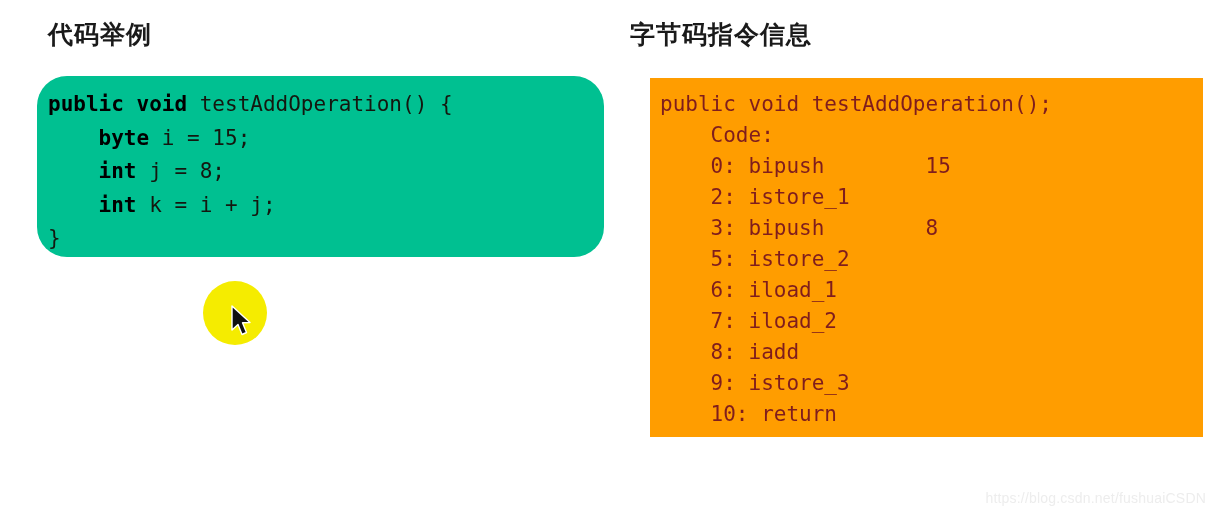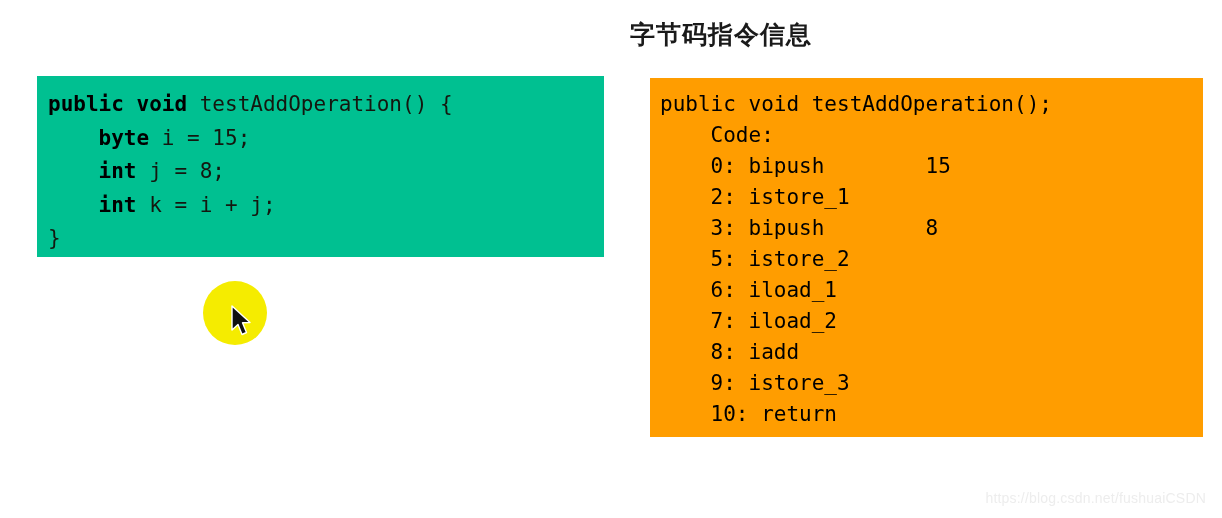--- a/index.html
+++ b/index.html
@@ -46,40 +46,41 @@
     left: 37px;
     top: 76px;
     width: 567px;
     height: 181px;
     background: #00c091;
     padding: 12px 0 0 11px;
     font-size: 21px;
     line-height: 33.5px;
     color: #101010;
     letter-spacing: 0px;
+    border-radius: 30px;
   }
   #java-panel .kw {
     font-weight: bold;
     color: #000000;
   }
   #java-panel .tok {
     font-weight: normal;
     color: #14170f;
   }
 
   #bytecode-panel {
     left: 650px;
     top: 78px;
     width: 553px;
     height: 359px;
     background: #ff9d00;
     padding: 11px 0 0 10px;
     font-size: 21px;
     line-height: 31px;
-    color: #000000;
+    color: #7f1d1d;
     letter-spacing: 0px;
   }
 
   .code-line {
     display: block;
     white-space: pre;
   }
 
   
   #click-highlight {
@@ -109,20 +110,21 @@
     color: #ededed;
     letter-spacing: 0.2px;
     white-space: nowrap;
   }
 </style>
 </head>
 <body>
 
 <div class="slide">
 
+  <div class="panel-title" id="title-left">代码举例</div>
 
   <div class="code-panel" id="java-panel"><span class="code-line"><span class="kw">public void</span><span class="tok"> testAddOperation() {</span></span><span class="code-line"><span class="kw">    byte</span><span class="tok"> i = 15;</span></span><span class="code-line"><span class="kw">    int</span><span class="tok"> j = 8;</span></span><span class="code-line"><span class="kw">    int</span><span class="tok"> k = i + j;</span></span><span class="code-line"><span class="tok">}</span></span></div>
 
   <div class="panel-title" id="title-right">字节码指令信息</div>
 
   <div class="code-panel" id="bytecode-panel"><span class="code-line">public void testAddOperation();</span><span class="code-line">    Code:</span><span class="code-line">    0: bipush        15</span><span class="code-line">    2: istore_1</span><span class="code-line">    3: bipush        8</span><span class="code-line">    5: istore_2</span><span class="code-line">    6: iload_1</span><span class="code-line">    7: iload_2</span><span class="code-line">    8: iadd</span><span class="code-line">    9: istore_3</span><span class="code-line">    10: return</span></div>
 
   <div id="click-highlight"></div>
 
   <svg id="mouse-cursor" viewBox="0 0 22 33">

